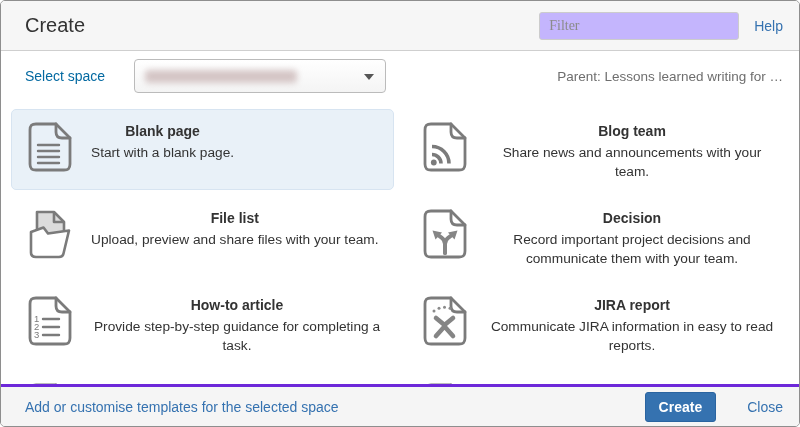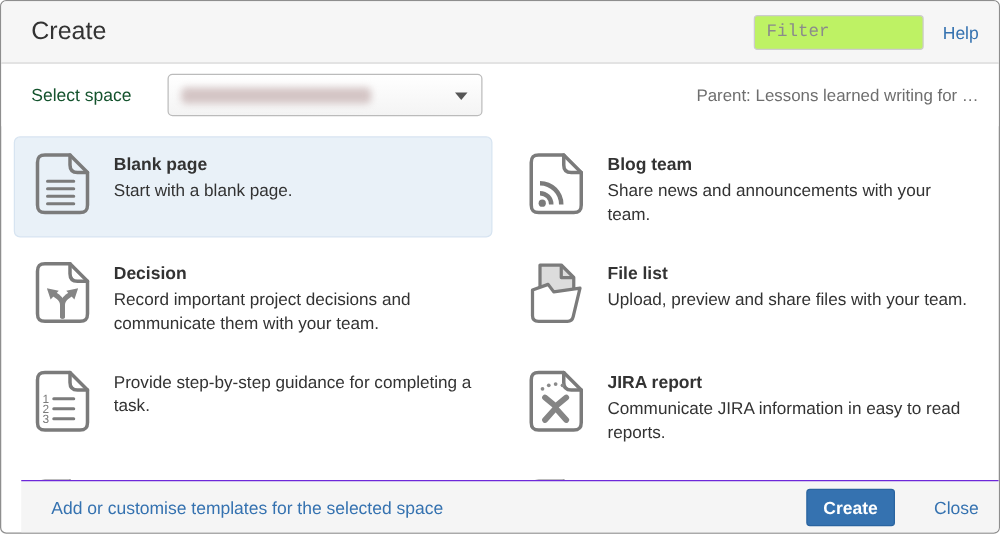--- a/index.html
+++ b/index.html
@@ -21,37 +21,37 @@
   .header {
     height: 50px;
     background: #f6f6f6;
     border-bottom: 1px solid #cfcfcf;
     display: flex; align-items: center;
     padding: 0 16px 0 24px;
   }
   .dlg-title { font-size: 20px; color: #333; font-weight: 400; }
   .filter-input {
     margin-left: auto;
-    width: 136px; height: 28px;
+    width: 200px; height: 28px;
     border: 1px solid #ccc; border-radius: 3px;
     padding: 0 9px; font-size: 14px;
-    font-family: Liberation Mono, monospace;
-    color: #333; background: #bef264;
+    font-family: Liberation Serif, serif;
+    color: #333; background: #c4b5fd;
   }
   .filter-input::placeholder { color: #8b8b8b; opacity: 1; }
   a.lnk { color: #3572b0; text-decoration: none; font-size: 14px; cursor: pointer; text-align: right; }
   .help-link { margin-left: 15px; }
   
   .space-row {
     height: 50px;
     display: flex; align-items: center;
     padding: 0 16px 0 24px;
     background: #fff;
   }
-  .space-label { font-size: 14px; color: #14532d; }
+  .space-label { font-size: 14px; color: #0369a1; }
   .space-select {
     position: relative;
     margin-left: 29px;
     width: 252px; height: 34px;
     border: 1px solid #bbb; border-radius: 4px;
     background: linear-gradient(#ffffff, #f4f4f4);
     display: flex; align-items: center;
     padding: 0 26px 0 10px;
     cursor: pointer;
   }
@@ -68,20 +68,21 @@
     border-right: 5px solid transparent;
     border-top: 6px solid #565656;
   }
   .parent-text { margin-left: auto; color: #6e6e6e; font-size: 13.5px; text-align: center; }
   
   .list {
     position: absolute;
     top: 100px; left: 0; right: 0; bottom: 42px;
     overflow: hidden;
     padding: 8px 10px 0 10px;
+    text-align: center;
   }
   .grid {
     display: grid;
     grid-template-columns: 1fr 1fr;
     column-gap: 12px; row-gap: 6px;
   }
   .item {
     display: flex; align-items: flex-start;
     min-height: 74px;
     padding: 11px 10px 8px 14px;
@@ -89,24 +90,24 @@
     border-radius: 5px;
     cursor: pointer;
   }
   .item.selected { background: #e9f1f8; border-color: #d7e4f1; }
   .item-icon { flex: none; width: 48px; height: 52px; margin-right: 17px; }
   .item-text { padding-top: 1px; }
   .item-title { font-size: 14px; font-weight: bold; color: #333; line-height: 19px; margin-bottom: 2px; }
   .item-desc { font-size: 13.7px; color: #333; line-height: 19px; max-width: 300px; }
   
   .footer {
-    position: absolute; left: 16px; right: 0; bottom: 0;
+    position: absolute; left: 0; right: 0; bottom: 0;
     height: 42px;
     background: #f5f5f5;
-    border-top: 1px solid #6d28d9;
+    border-top: 3px solid #6d28d9;
     display: flex; align-items: center;
     padding: 0 16px 0 24px;
   }
   .footer-right { margin-left: auto; display: flex; align-items: center; }
   .create-btn {
     background: #3572b0;
     border: 1px solid #2a64a0;
     border-radius: 3px;
     color: #fff; font-weight: bold; font-size: 14px;
     font-family: "Liberation Sans", sans-serif;
@@ -162,55 +163,56 @@
           <path d="M11 25.5 A17 17 0 0 1 28 42.5" stroke="#7b7b7b" stroke-width="3.6" fill="none"></path>
         </svg>
         <div class="item-text">
           <div class="item-title">Blog team</div>
           <div class="item-desc">Share news and announcements with your team.</div>
         </div>
       </div>
 
       <div class="item">
         <svg class="item-icon" viewBox="0 0 48 52">
+          <path d="M11 4 H28 L38 14 V28 H11 Z" fill="#dcdcdc" stroke="#7b7b7b" stroke-width="2.6" stroke-linejoin="round"></path>
+          <path d="M28 4 V14 H38" fill="none" stroke="#7b7b7b" stroke-width="2.6" stroke-linejoin="round"></path>
+          <path d="M5 24 L17.5 19.5 L22 25.5 L43 22.5 L37.5 45.5 C37 47.8 35.5 49 33 49 H10 C6.2 49 5 47.4 5 44.6 Z" fill="#ffffff" stroke="#7b7b7b" stroke-width="2.6" stroke-linejoin="round"></path>
+        </svg>
+        <div class="item-text">
+          <div class="item-title">File list</div>
+          <div class="item-desc">Upload, preview and share files with your team.</div>
+        </div>
+      </div>
+
+      <div class="item">
+        <svg class="item-icon" viewBox="0 0 48 52">
           <path class="st" d="M30 3 H10 C5.6 3 4 4.6 4 9 V43 C4 47.4 5.6 49 10 49 H38 C42.4 49 44 47.4 44 43 V17 Z"></path>
           <path class="st" d="M30 3 V11 C30 15 32 17 36 17 H44"></path>
           <path d="M24 45 V36 C24 33 23 31.5 20.5 29.5 L17.5 27.4" stroke="#858585" stroke-width="4" fill="none" stroke-linecap="round"></path>
           <path d="M24 45 V36 C24 33 25 31.5 27.5 29.5 L30.5 27.4" stroke="#858585" stroke-width="4" fill="none" stroke-linecap="round"></path>
           <polygon class="fil" points="11.5,22.5 21,24.5 14.5,31.5"></polygon>
           <polygon class="fil" points="36.5,22.5 27,24.5 33.5,31.5"></polygon>
         </svg>
         <div class="item-text">
           <div class="item-title">Decision</div>
           <div class="item-desc">Record important project decisions and communicate them with your team.</div>
         </div>
       </div>
 
       <div class="item">
         <svg class="item-icon" viewBox="0 0 48 52">
-          <path d="M11 4 H28 L38 14 V28 H11 Z" fill="#dcdcdc" stroke="#7b7b7b" stroke-width="2.6" stroke-linejoin="round"></path>
-          <path d="M28 4 V14 H38" fill="none" stroke="#7b7b7b" stroke-width="2.6" stroke-linejoin="round"></path>
-          <path d="M5 24 L17.5 19.5 L22 25.5 L43 22.5 L37.5 45.5 C37 47.8 35.5 49 33 49 H10 C6.2 49 5 47.4 5 44.6 Z" fill="#ffffff" stroke="#7b7b7b" stroke-width="2.6" stroke-linejoin="round"></path>
-        </svg>
-        <div class="item-text">
-          <div class="item-title">File list</div>
-          <div class="item-desc">Upload, preview and share files with your team.</div>
-        </div>
-      </div>
-
-      <div class="item">
-        <svg class="item-icon" viewBox="0 0 48 52">
           <path class="st" d="M30 3 H10 C5.6 3 4 4.6 4 9 V43 C4 47.4 5.6 49 10 49 H38 C42.4 49 44 47.4 44 43 V17 Z"></path>
           <path class="st" d="M30 3 V11 C30 15 32 17 36 17 H44"></path>
           <text x="8" y="27" font-size="9.5" fill="#7b7b7b" font-family="Liberation Sans, sans-serif">1</text>
           <text x="8" y="35" font-size="9.5" fill="#7b7b7b" font-family="Liberation Sans, sans-serif">2</text>
           <text x="8" y="43" font-size="9.5" fill="#7b7b7b" font-family="Liberation Sans, sans-serif">3</text>
           <path class="thin" d="M17 24 H33 M17 32 H33 M17 40 H33"></path>
         </svg>
         <div class="item-text">
+          <div class="item-title">How-to article</div>
           <div class="item-desc">Provide step-by-step guidance for completing a task.</div>
         </div>
       </div>
 
       <div class="item">
         <svg class="item-icon" viewBox="0 0 48 52">
           <path class="st" d="M30 3 H10 C5.6 3 4 4.6 4 9 V43 C4 47.4 5.6 49 10 49 H38 C42.4 49 44 47.4 44 43 V17 Z"></path>
           <path class="st" d="M30 3 V11 C30 15 32 17 36 17 H44"></path>
           <circle cx="13" cy="16" r="1.5" fill="#8a8a8a"></circle>
           <circle cx="18" cy="13.2" r="1.5" fill="#8a8a8a"></circle>

